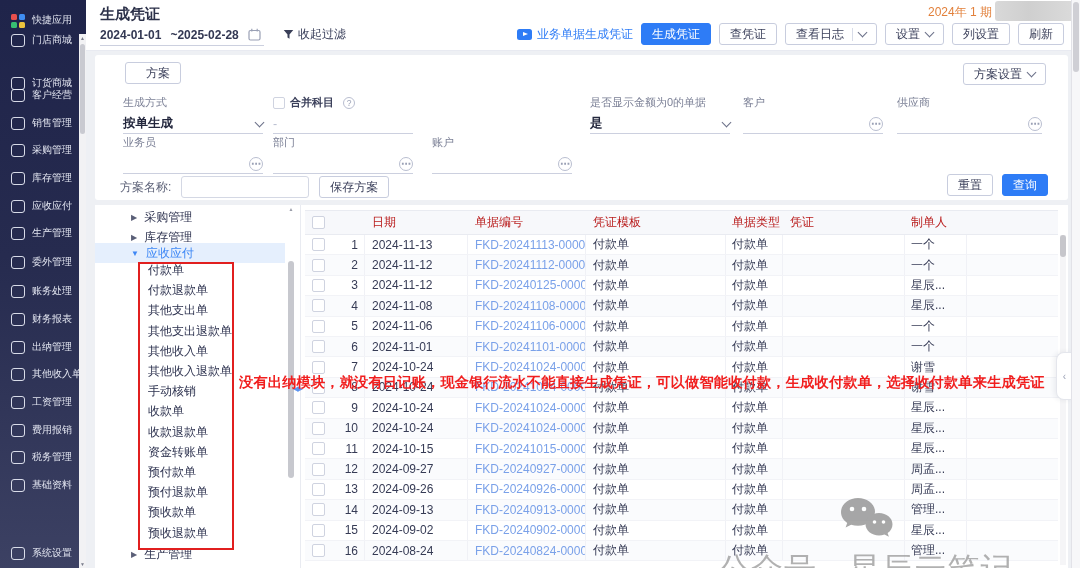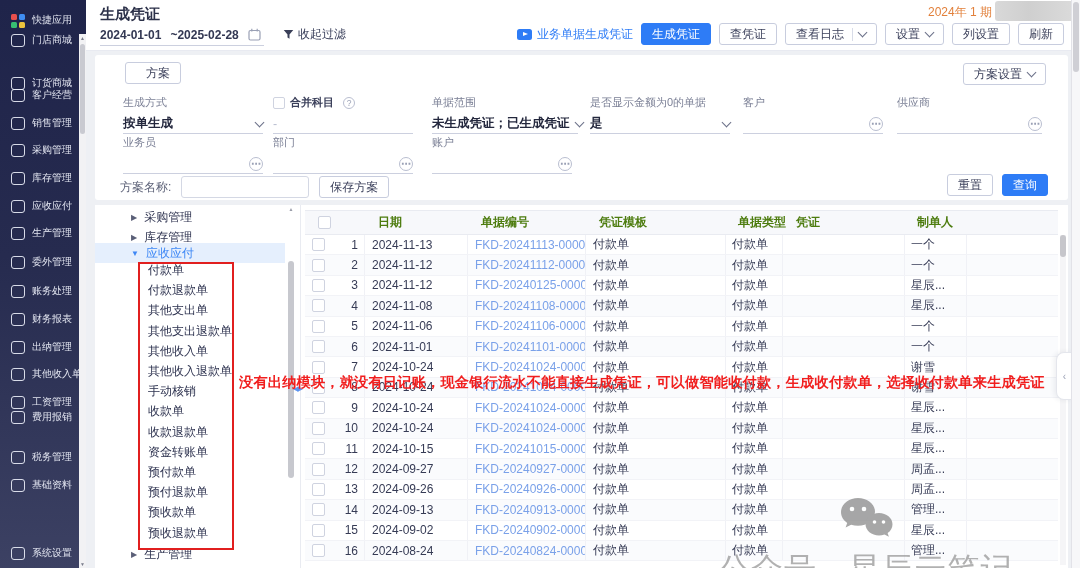--- a/index.html
+++ b/index.html
@@ -74,21 +74,21 @@
               box-sizing:border-box;font-size:12px;color:#2e3350;cursor:pointer;white-space:nowrap;}
   #tree-redbox{position:absolute;left:43px;top:57px;width:92px;height:284px;border:2px solid #e11f1f;pointer-events:none;}
   #tree-scroll{position:absolute;left:193px;top:1px;width:6px;height:360px;}
   #tree-scroll .arr{position:absolute;left:0;width:6px;text-align:center;font-size:5px;color:#9a9da9;}
   #tree-scroll .thumb{position:absolute;left:0;top:55px;width:6px;height:217px;background:#c7c8ce;border-radius:3px;}
   #split-handle{position:absolute;left:198px;top:180px;font-size:7px;color:#5b93f0;letter-spacing:-1px;cursor:col-resize;}
   
   #tbl{position:absolute;left:210px;top:5px;width:753px;height:352px;overflow:hidden;}
   #tbl-header{position:absolute;left:0;top:0;width:753px;height:25px;background:#f7f8fb;
               border-top:1px solid #e9ebf1;border-bottom:1px solid #e9ebf1;box-sizing:border-box;}
-  #tbl-header .cell{color:#4d7c0f;font-weight:700;margin-left:6px;}
+  #tbl-header .cell{color:#b91c1c;font-weight:400;}
   .trow{position:absolute;left:0;width:753px;height:20.4px;background:#fff;border-bottom:1px solid #f2f3f7;box-sizing:border-box;}
   .trow.alt{background:#fafbfd;}
   .cell{position:absolute;top:0;height:100%;display:flex;align-items:center;font-size:12px;
         box-sizing:border-box;border-right:1px solid #f0f1f6;white-space:nowrap;overflow:hidden;}
   #tbl-header .cell{border-right:none;}
   .c-cb{left:0;width:26px;justify-content:center;border-right:none;}
   .c-num{left:26px;width:34px;justify-content:flex-end;padding-right:6px;color:#363b55;}
   .c-date{left:60px;width:103px;padding-left:7px;}
   .c-doc{left:163px;width:118px;padding-left:7px;color:#7aa1e9;cursor:pointer;}
   .c-tpl{left:281px;width:140px;padding-left:7px;}
@@ -178,21 +178,21 @@
         <span class="side-label">出纳管理</span>
       </div>
       <div class="side-item" style="top: 363px;">
         <span class="side-icon"></span>
         <span class="side-label">其他收入单</span>
       </div>
       <div class="side-item" style="top: 391px;">
         <span class="side-icon"></span>
         <span class="side-label">工资管理</span>
       </div>
-      <div class="side-item" style="top: 406px;">
+      <div class="side-item" style="top: 419px;">
         <span class="side-icon"></span>
         <span class="side-label">费用报销</span>
       </div>
       <div class="side-item" style="top: 446px;">
         <span class="side-icon"></span>
         <span class="side-label">税务管理</span>
       </div>
       <div class="side-item" style="top: 474px;">
         <span class="side-icon"></span>
         <span class="side-label">基础资料</span>
@@ -276,27 +276,20 @@
       </div>
     </div>
     <div class="ffield" style="left:178px;top:40px;">
       <span class="flabel" style="display:flex;align-items:center;gap:5px;">
         <span class="checkbox"></span>
         <b style="color:#3a3f5a;font-weight:600;">合并科目</b>
         <span class="qmark">?</span>
       </span>
       <div class="fval">
         <span class="ph">-</span>
-      </div>
-    </div>
-    <div class="ffield" style="left:337px;top:40px;width:146px;">
-      <span class="flabel">单据范围</span>
-      <div class="fval">
-        <span>未生成凭证；已生成凭证</span>
-        <span class="caret"></span>
       </div>
     </div>
     <div class="ffield" style="left:495px;top:40px;">
       <span class="flabel">是否显示金额为0的单据</span>
       <div class="fval">
         <span>是</span>
         <span class="caret"></span>
       </div>
     </div>
     <div class="ffield" style="left:648px;top:40px;">

